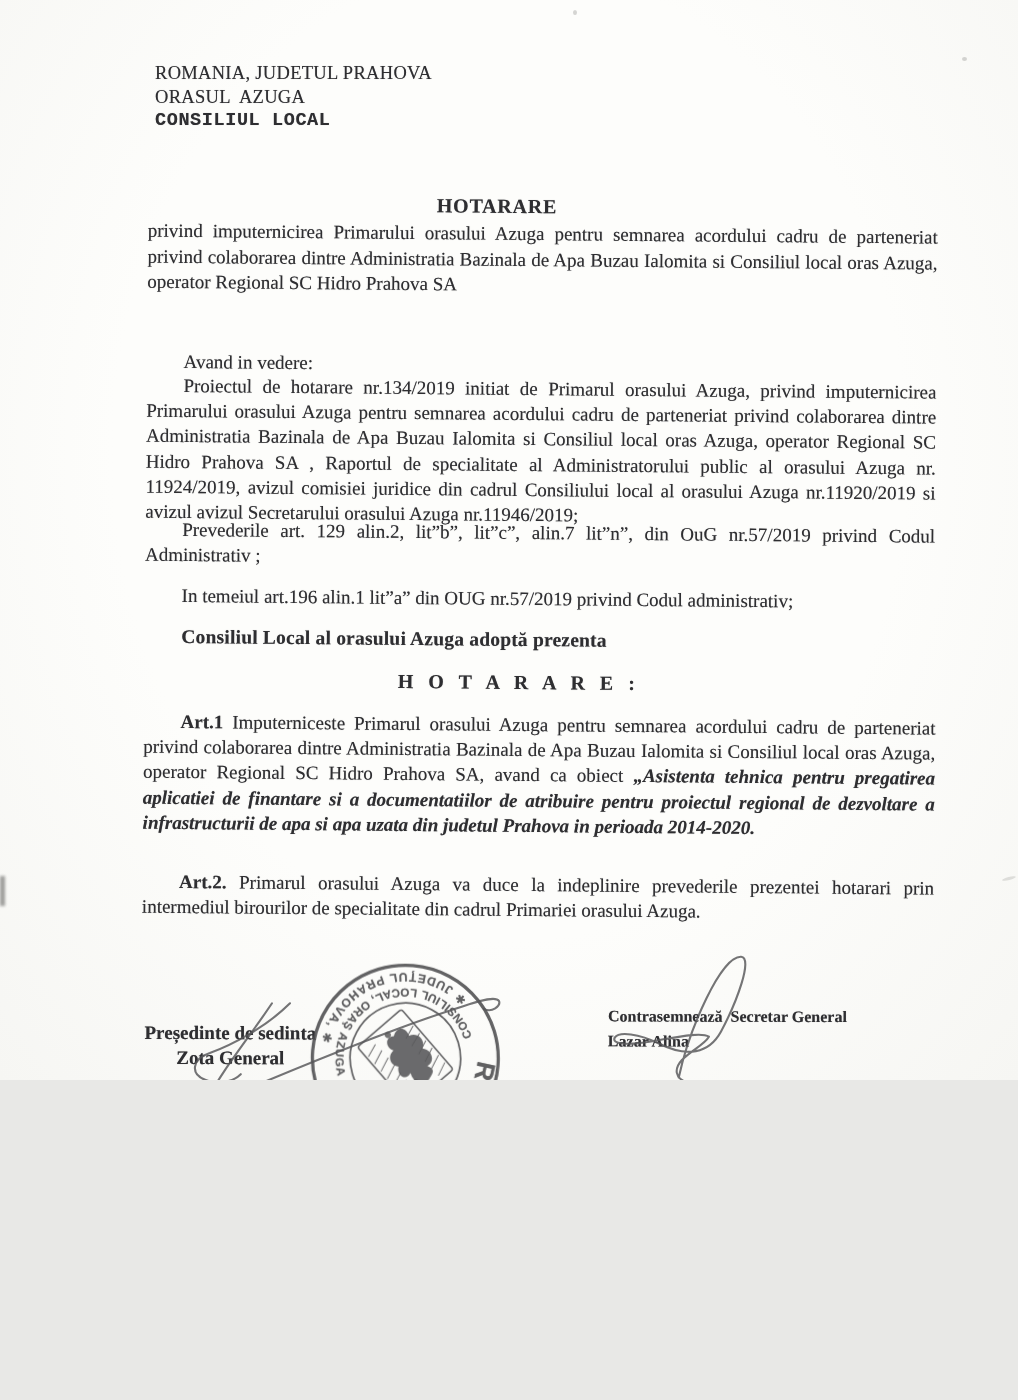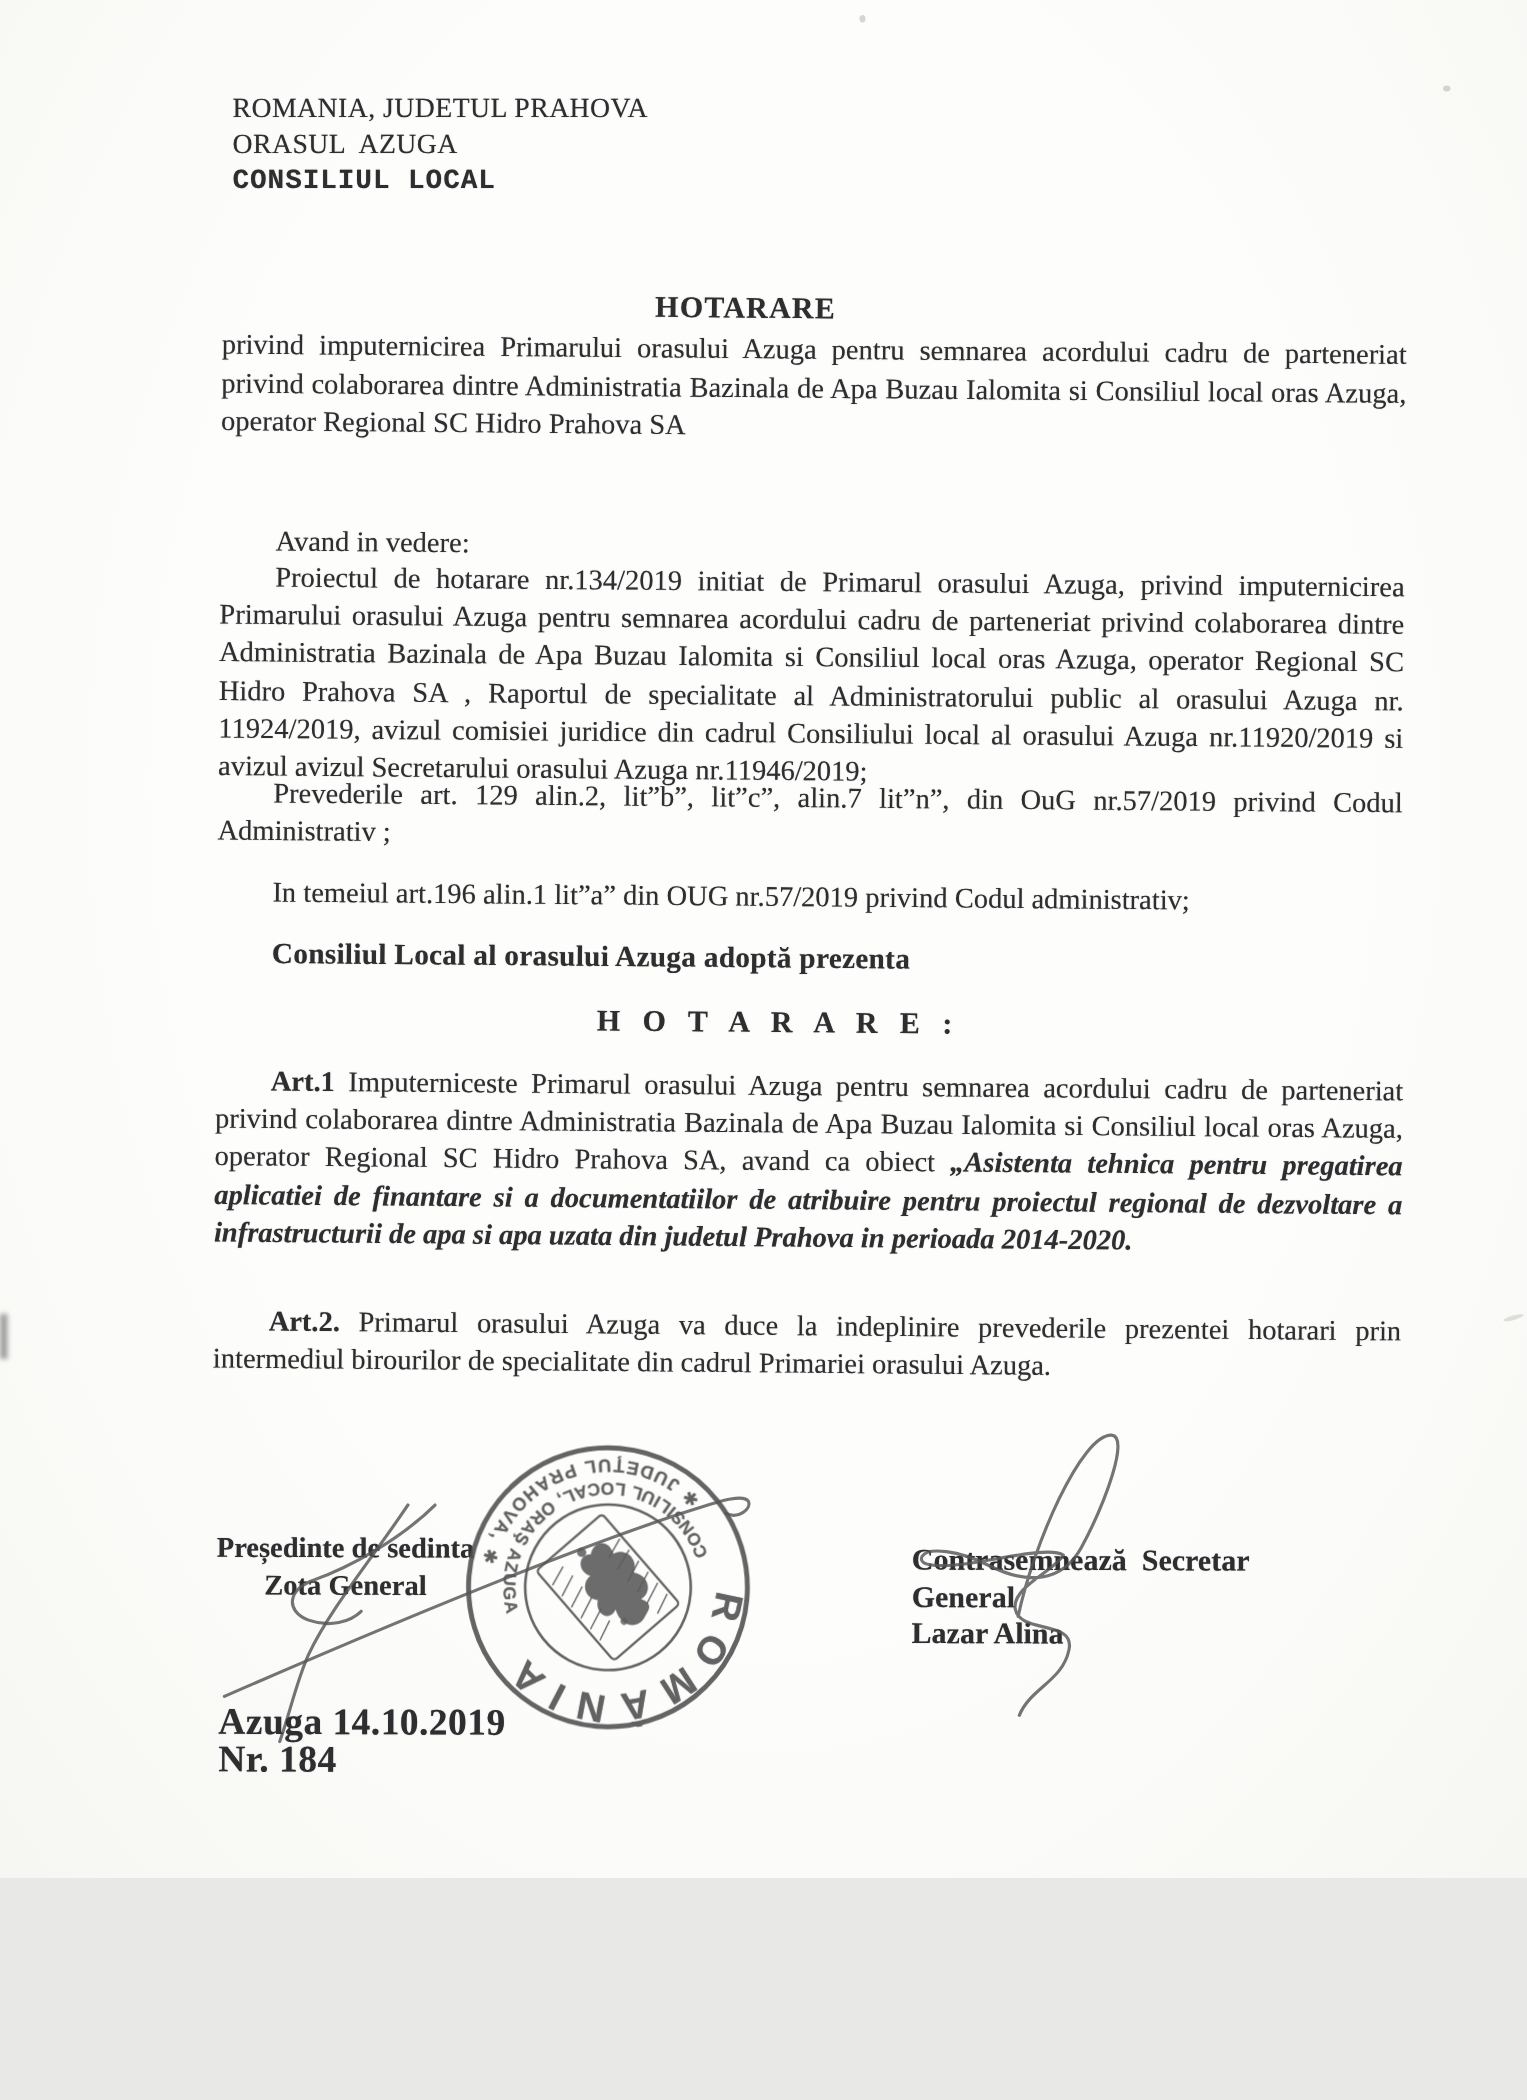--- a/index.html
+++ b/index.html
@@ -1,17 +1,17 @@
 <!DOCTYPE html>
 <html><head>
 <meta charset="utf-8">
 <style>
   html,body { margin:0; padding:0; background:#e8e8e6; }
   .sheet {
-    position:relative; width:1018px; height:1252px; margin:0 auto;
+    position:relative; width:1018px; height:1080px; margin:0 auto;
     background: radial-gradient(ellipse at 50% 42%, #fdfdfb 55%, #f6f6f3 100%);
     font-family:"Liberation Serif","DejaVu Serif",serif;
     color:#2e2e31; overflow:hidden;
     text-shadow: 0 0 0.7px rgba(50,50,54,0.5);
   }
   .sheet * { margin:0; padding:0; box-sizing:border-box; }
   .abs { position:absolute; }
   .bold { font-weight:bold; }
   .keep-spaces { white-space:pre-wrap; }
   .para-justify { text-align:justify; }
@@ -33,21 +33,21 @@
   .p-provisions { left:148px; top:517px; width:790px; }
   .p-legal { left:185px; top:583px; width:760px; }
   .adoption { left:185px; top:626px; font-size:19.5px; letter-spacing:0.2px; }
   .decision-heading { left:148px; top:668px; width:790px; text-align:center;
     font-size:20px; font-weight:bold; letter-spacing:5px; padding-right:40px; }
   .art1 { left:148px; top:709px; width:792px; }
   .art2 { left:148px; top:869px; width:792px; }
   .bold-italic { font-weight:bold; font-style:italic; }
 
   .sig-left { left:138px; top:995px; width:185px; text-align:center; font-size:19px; line-height:24.5px;margin-top:26px; }
-  .sig-right { left:608px; top:1027px; width:285px; font-size:20px; line-height:24.5px; }
+  .sig-right { left:608px; top:1003px; width:285px; font-size:16px; line-height:24.5px; }
   .sec-name { padding-right:85px; }
   .footer-block { left:146px; top:1136px; font-size:25px; line-height:25px; letter-spacing:0.3px; }
 
   .stamp-svg { position:absolute; left:299px; top:951px; width:213px; height:213px; filter:blur(0.45px); }
   .sig-svg { position:absolute; overflow:visible; }
   .sig-svg path { fill:none; stroke:#555558; stroke-width:2.1; stroke-linecap:round; stroke-linejoin:round; opacity:0.82; }
   .sig-left-svg { left:120px; top:935px; width:440px; height:240px; }
   .sig-right-svg { left:575px; top:928px; width:300px; height:230px; }
 
   .speck { position:absolute; background:#8a8a88; border-radius:50%; opacity:0.35; }

